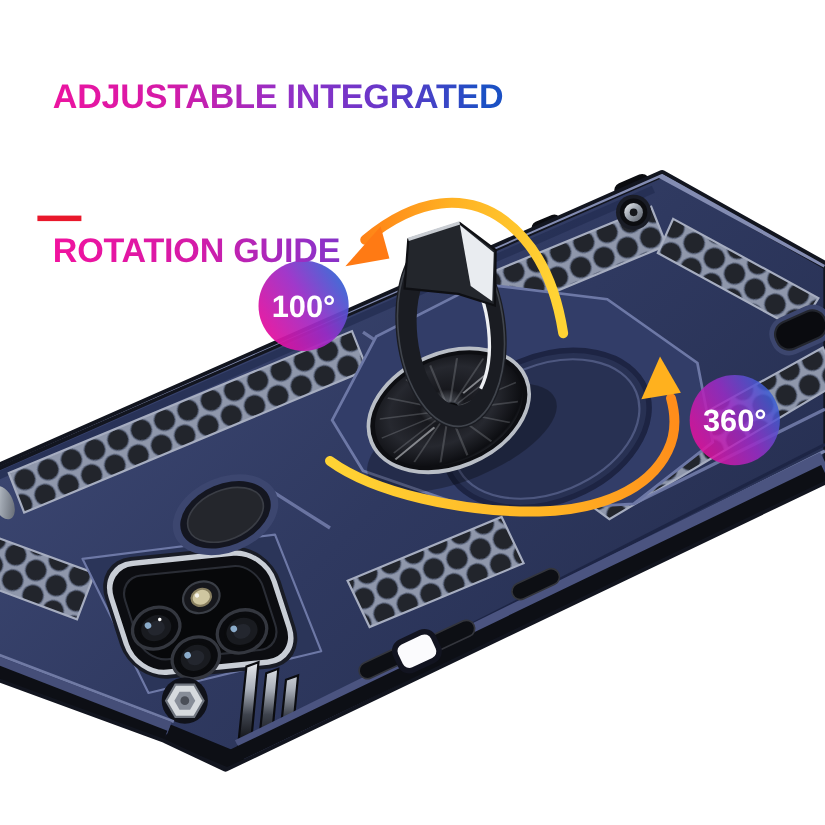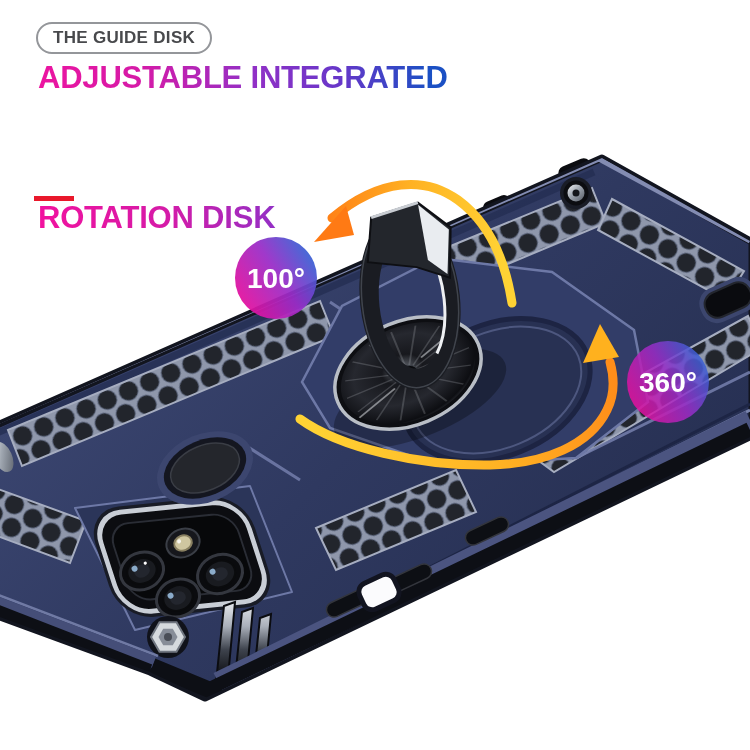--- a/index.html
+++ b/index.html
@@ -2,21 +2,21 @@
 <html><head>
 <meta charset="utf-8">
 <style>
   html,body{margin:0;padding:0;background:#ffffff;}
   .stage{position:relative;width:750px;height:750px;overflow:hidden;background:#ffffff;
          font-family:"Liberation Sans",sans-serif;}
   .art{position:absolute;left:0;top:0;}
   .pill{position:absolute;left:36px;top:22px;height:28px;border:2px solid #94969a;
         border-radius:17px;display:inline-flex;align-items:center;padding:0 15px;
         font-weight:bold;font-size:17px;color:#48494c;letter-spacing:.3px;background:#fff;}
-  .headline{position:absolute;left:38px;top:60px;margin:0;font-weight:bold;
+  .headline{position:absolute;left:38px;top:60px;margin:10px;font-weight:bold;
         font-size:31px;line-height:35px;letter-spacing:-0.2px;white-space:pre;
         background:linear-gradient(80deg,#f2129e 0%,#d51ba8 30%,#9230c6 55%,#6637c9 75%,#1b50c4 95%);
         -webkit-background-clip:text;background-clip:text;color:transparent;}
   .dash{position:absolute;left:34px;top:196px;width:40px;height:5px;background:#e9182b;}
   svg text{font-family:"Liberation Sans",sans-serif;font-weight:bold;}
 </style>
 </head>
 <body>
 
 <div class="stage">
@@ -263,22 +263,19 @@
     <g>
       <circle cx="276" cy="278" r="41" fill="url(#bgrad1)" opacity="0.94"></circle>
       <text x="276" y="288" text-anchor="middle" font-size="28" fill="#ffffff">100°</text>
     </g>
     <g>
       <circle cx="668" cy="382" r="41" fill="url(#bgrad2)" opacity="0.86"></circle>
       <text x="668" y="392" text-anchor="middle" font-size="28" fill="#ffffff">360°</text>
     </g>
   </svg>
 
-  <div class="pill">
-    <span>THE GUIDE DISK</span>
-  </div>
 
   <h1 class="headline"><span>ADJUSTABLE INTEGRATED</span><br>
 <br>
-<span>ROTATION DISK</span></h1>
+<span>ROTATION GUIDE</span></h1>
 
   <div class="dash"></div>
 </div>
 
 </body></html>

